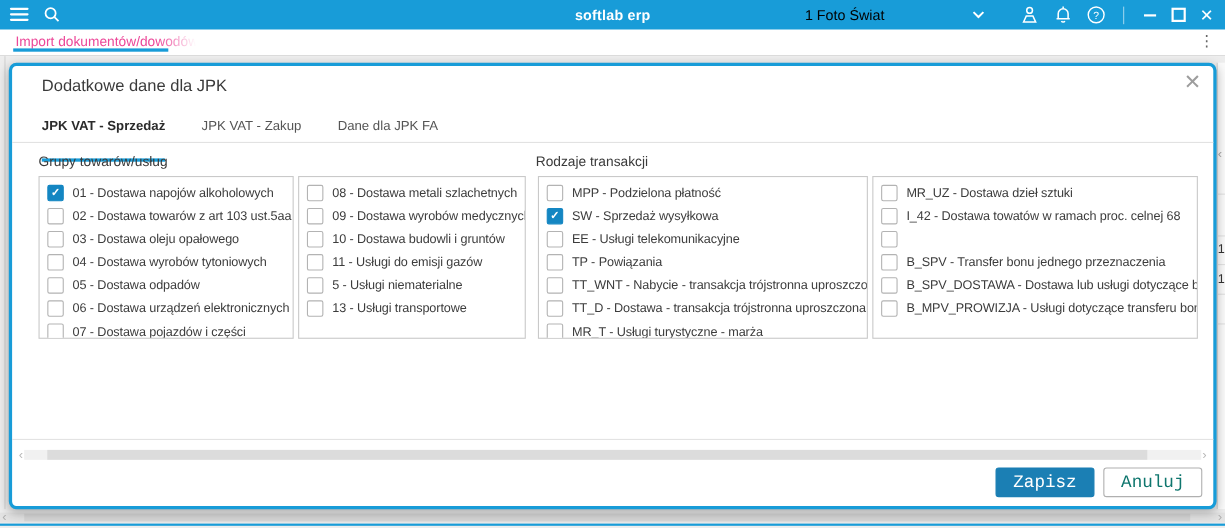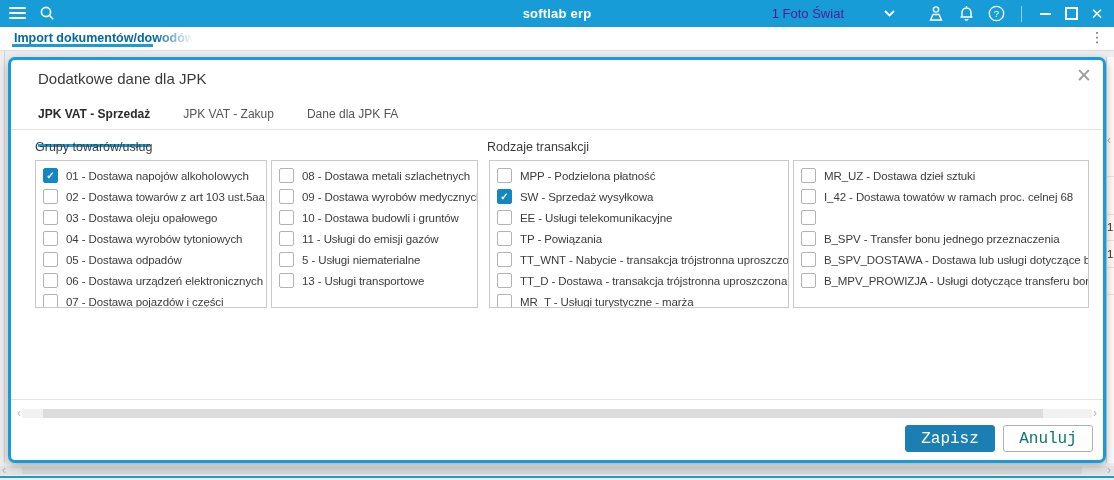--- a/index.html
+++ b/index.html
@@ -9,31 +9,31 @@
     -webkit-font-smoothing:antialiased;
   }
   
   .topbar{position:absolute;left:0;top:0;width:1114px;height:27px;background:#189cd8;}
   .topbar .hamburger{position:absolute;left:9px;top:7px;width:17px;height:13px;cursor:pointer;}
   .topbar .hamburger i{display:block;height:2px;background:#fff;margin-bottom:3px;border-radius:1px;}
   .topbar .search{position:absolute;left:39px;top:5px;cursor:pointer;}
   .topbar .apptitle{position:absolute;left:0;top:0;width:100%;height:27px;line-height:27px;
     text-align:center;color:#fff;font-size:13px;font-weight:bold;letter-spacing:.2px;}
   .topbar .rightcluster{position:absolute;right:4px;top:0;height:27px;display:flex;align-items:center;}
-  .topbar .company{color:#4c1d95;font-size:13px;margin-right:40px;white-space:nowrap;}
+  .topbar .company{color:#000000;font-size:13px;margin-right:80px;white-space:nowrap;}
   .topbar .chev{color:#fff;margin-right:26px;}
   .tb-ic{width:30px;height:27px;display:flex;align-items:center;justify-content:center;cursor:pointer;}
   .topbar .sep{width:1px;height:16px;background:rgba(255,255,255,.55);margin:0 10px;}
   .winbtn{width:26px;height:27px;display:flex;align-items:center;justify-content:center;color:#fff;cursor:pointer;font-size:13px;}
   .winbtn .minbar{width:11px;height:2px;background:#fff;}
   .winbtn .maxbox{width:9px;height:9px;border:2px solid #fff;}
   .winbtn.close{font-size:15px;}
   
   .tabstrip{position:absolute;left:0;top:27px;width:1114px;height:24px;background:#fff;border-bottom:1px solid #dcdcdc;box-sizing:border-box;}
-  .wintab{position:absolute;left:14px;top:4px;font-size:12.5px;font-weight:bold;color:#0369a1;white-space:nowrap;
+  .wintab{position:absolute;left:14px;top:4px;font-size:12.5px;font-weight:normal;color:#ec4899;white-space:nowrap;
     -webkit-mask-image:linear-gradient(90deg,#000 78%,transparent 99%);
     mask-image:linear-gradient(90deg,#000 78%,transparent 99%);cursor:pointer;}
   .wintab-underline{position:absolute;left:12px;top:17px;width:141px;height:3px;background:#189cd8;}
   .strip-dots{position:absolute;right:10px;top:2px;color:#666;font-size:14px;cursor:pointer;}
   
   .bg-band{position:absolute;left:0;top:51px;width:1114px;height:429px;background:#ededed;}
   .bg-left-line{position:absolute;left:4px;top:51px;width:1px;height:412px;background:#d2d2d2;}
   .bg-right{position:absolute;left:1106px;top:57px;width:8px;height:406px;background:#fafafa;border-left:1px solid #cccccc;box-sizing:border-box;overflow:hidden;}
   .bg-right .chev{position:absolute;left:0px;top:76px;color:#a8a8a8;font-size:12px;}
   .bg-right .gline{position:absolute;left:0;width:8px;height:1px;background:#e2e2e2;}

